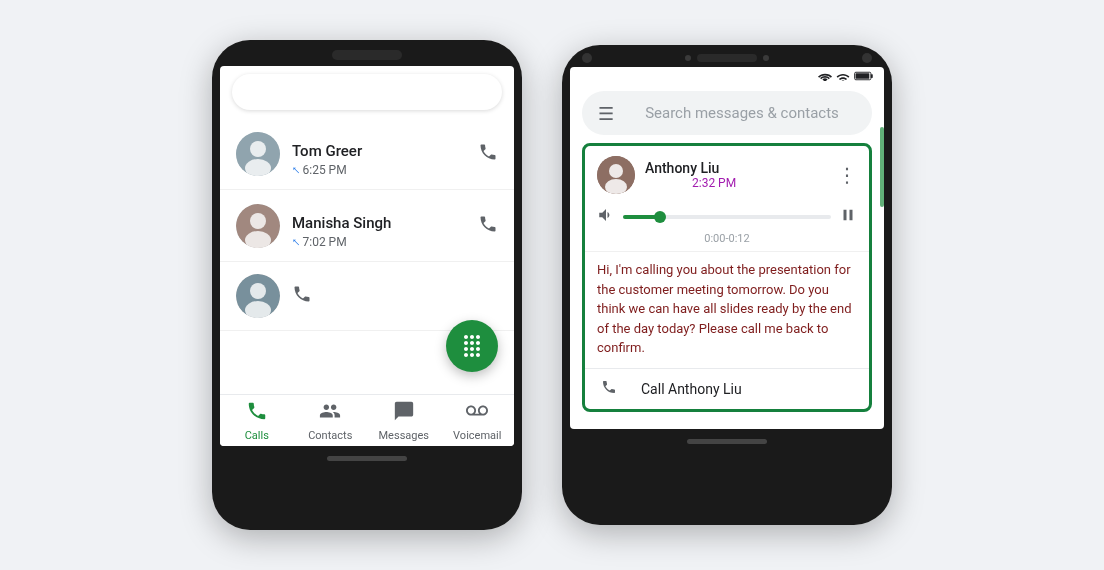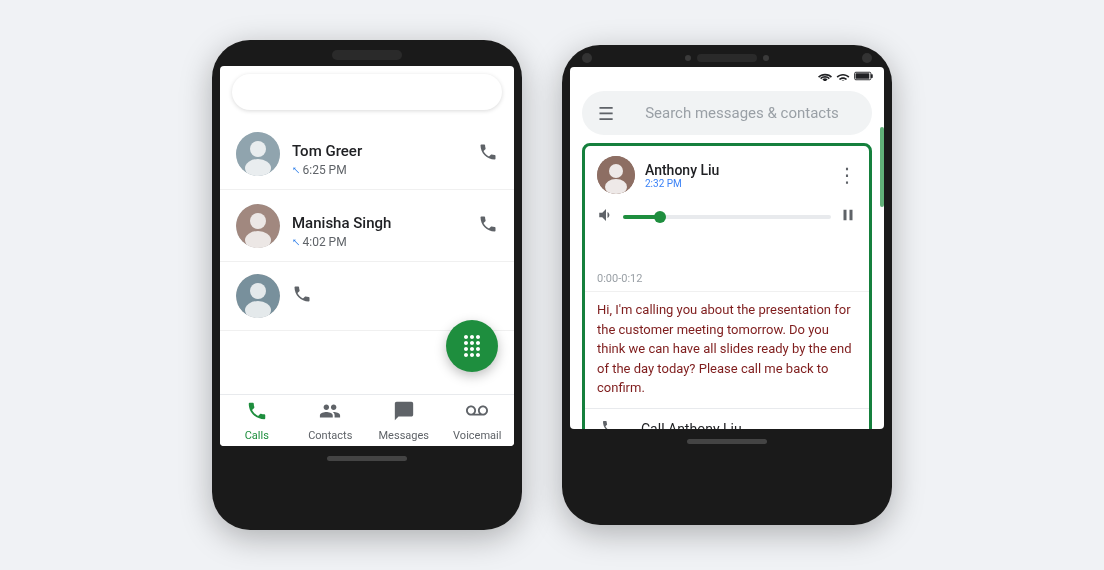--- a/index.html
+++ b/index.html
@@ -221,22 +221,23 @@
       color: #fff;
       overflow: hidden;
     }
     .vm-name-time { flex: 1; }
     .vm-name {
       font-size: 14px;
       font-weight: 500;
       color: #202124;
     }
     .vm-time {
-      font-size: 10px;
-      color: #3b82f6;
+      font-size: 12px;
+      color: #a21caf;
+      margin-left: 47px;
     }
     .vm-more {
       color: #5f6368;
       font-size: 20px;
       cursor: pointer;
     }
 
     
     .audio-player {
       display: flex;
@@ -269,23 +270,22 @@
       position: absolute;
       right: -6px;
       top: -4px;
     }
     .pause-icon {
       color: #5f6368;
       font-size: 18px;
     }
     .time-row {
       display: flex;
-      justify-content: flex-start;
+      justify-content: center;
       padding: 0 12px 6px;
-      margin-top: 40px;
     }
     .time-label {
       font-size: 11px;
       color: #9aa0a6;
     }
 
     
     .transcript {
       padding: 8px 12px 10px;
       font-size: 13px;
@@ -369,21 +369,21 @@
             <svg width="44" height="44" viewBox="0 0 44 44">
               <circle cx="22" cy="22" r="22" fill="#a1887f"></circle>
               <circle cx="22" cy="17" r="8" fill="#fff" opacity="0.8"></circle>
               <ellipse cx="22" cy="36" rx="13" ry="9" fill="#fff" opacity="0.8"></ellipse>
             </svg>
           </div>
           <div class="call-info">
             <div class="call-name">Manisha Singh</div>
             <div class="call-time">
               <span style="color:#1a73e8; font-size:13px; display:inline-block; transform:rotate(-45deg);">↑</span>
-              <span>4:02 PM</span>
+              <span>7:02 PM</span>
             </div>
           </div>
           <div class="call-phone-icon">
             <svg width="20" height="20" viewBox="0 0 24 24" fill="#5f6368">
                 <path d="M6.6 10.8c1.4 2.8 3.8 5.1 6.6 6.6l2.2-2.2c.3-.3.7-.4 1-.2 1.1.4 2.3.6 3.6.6.6 0 1 .4 1 1V20c0 .6-.4 1-1 1-9.4 0-17-7.6-17-17 0-.6.4-1 1-1h3.5c.6 0 1 .4 1 1 0 1.3.2 2.5.6 3.6.1.3 0 .7-.2 1L6.6 10.8z"></path>
               </svg>
           </div>
         </div>
 
         <div class="call-item">

